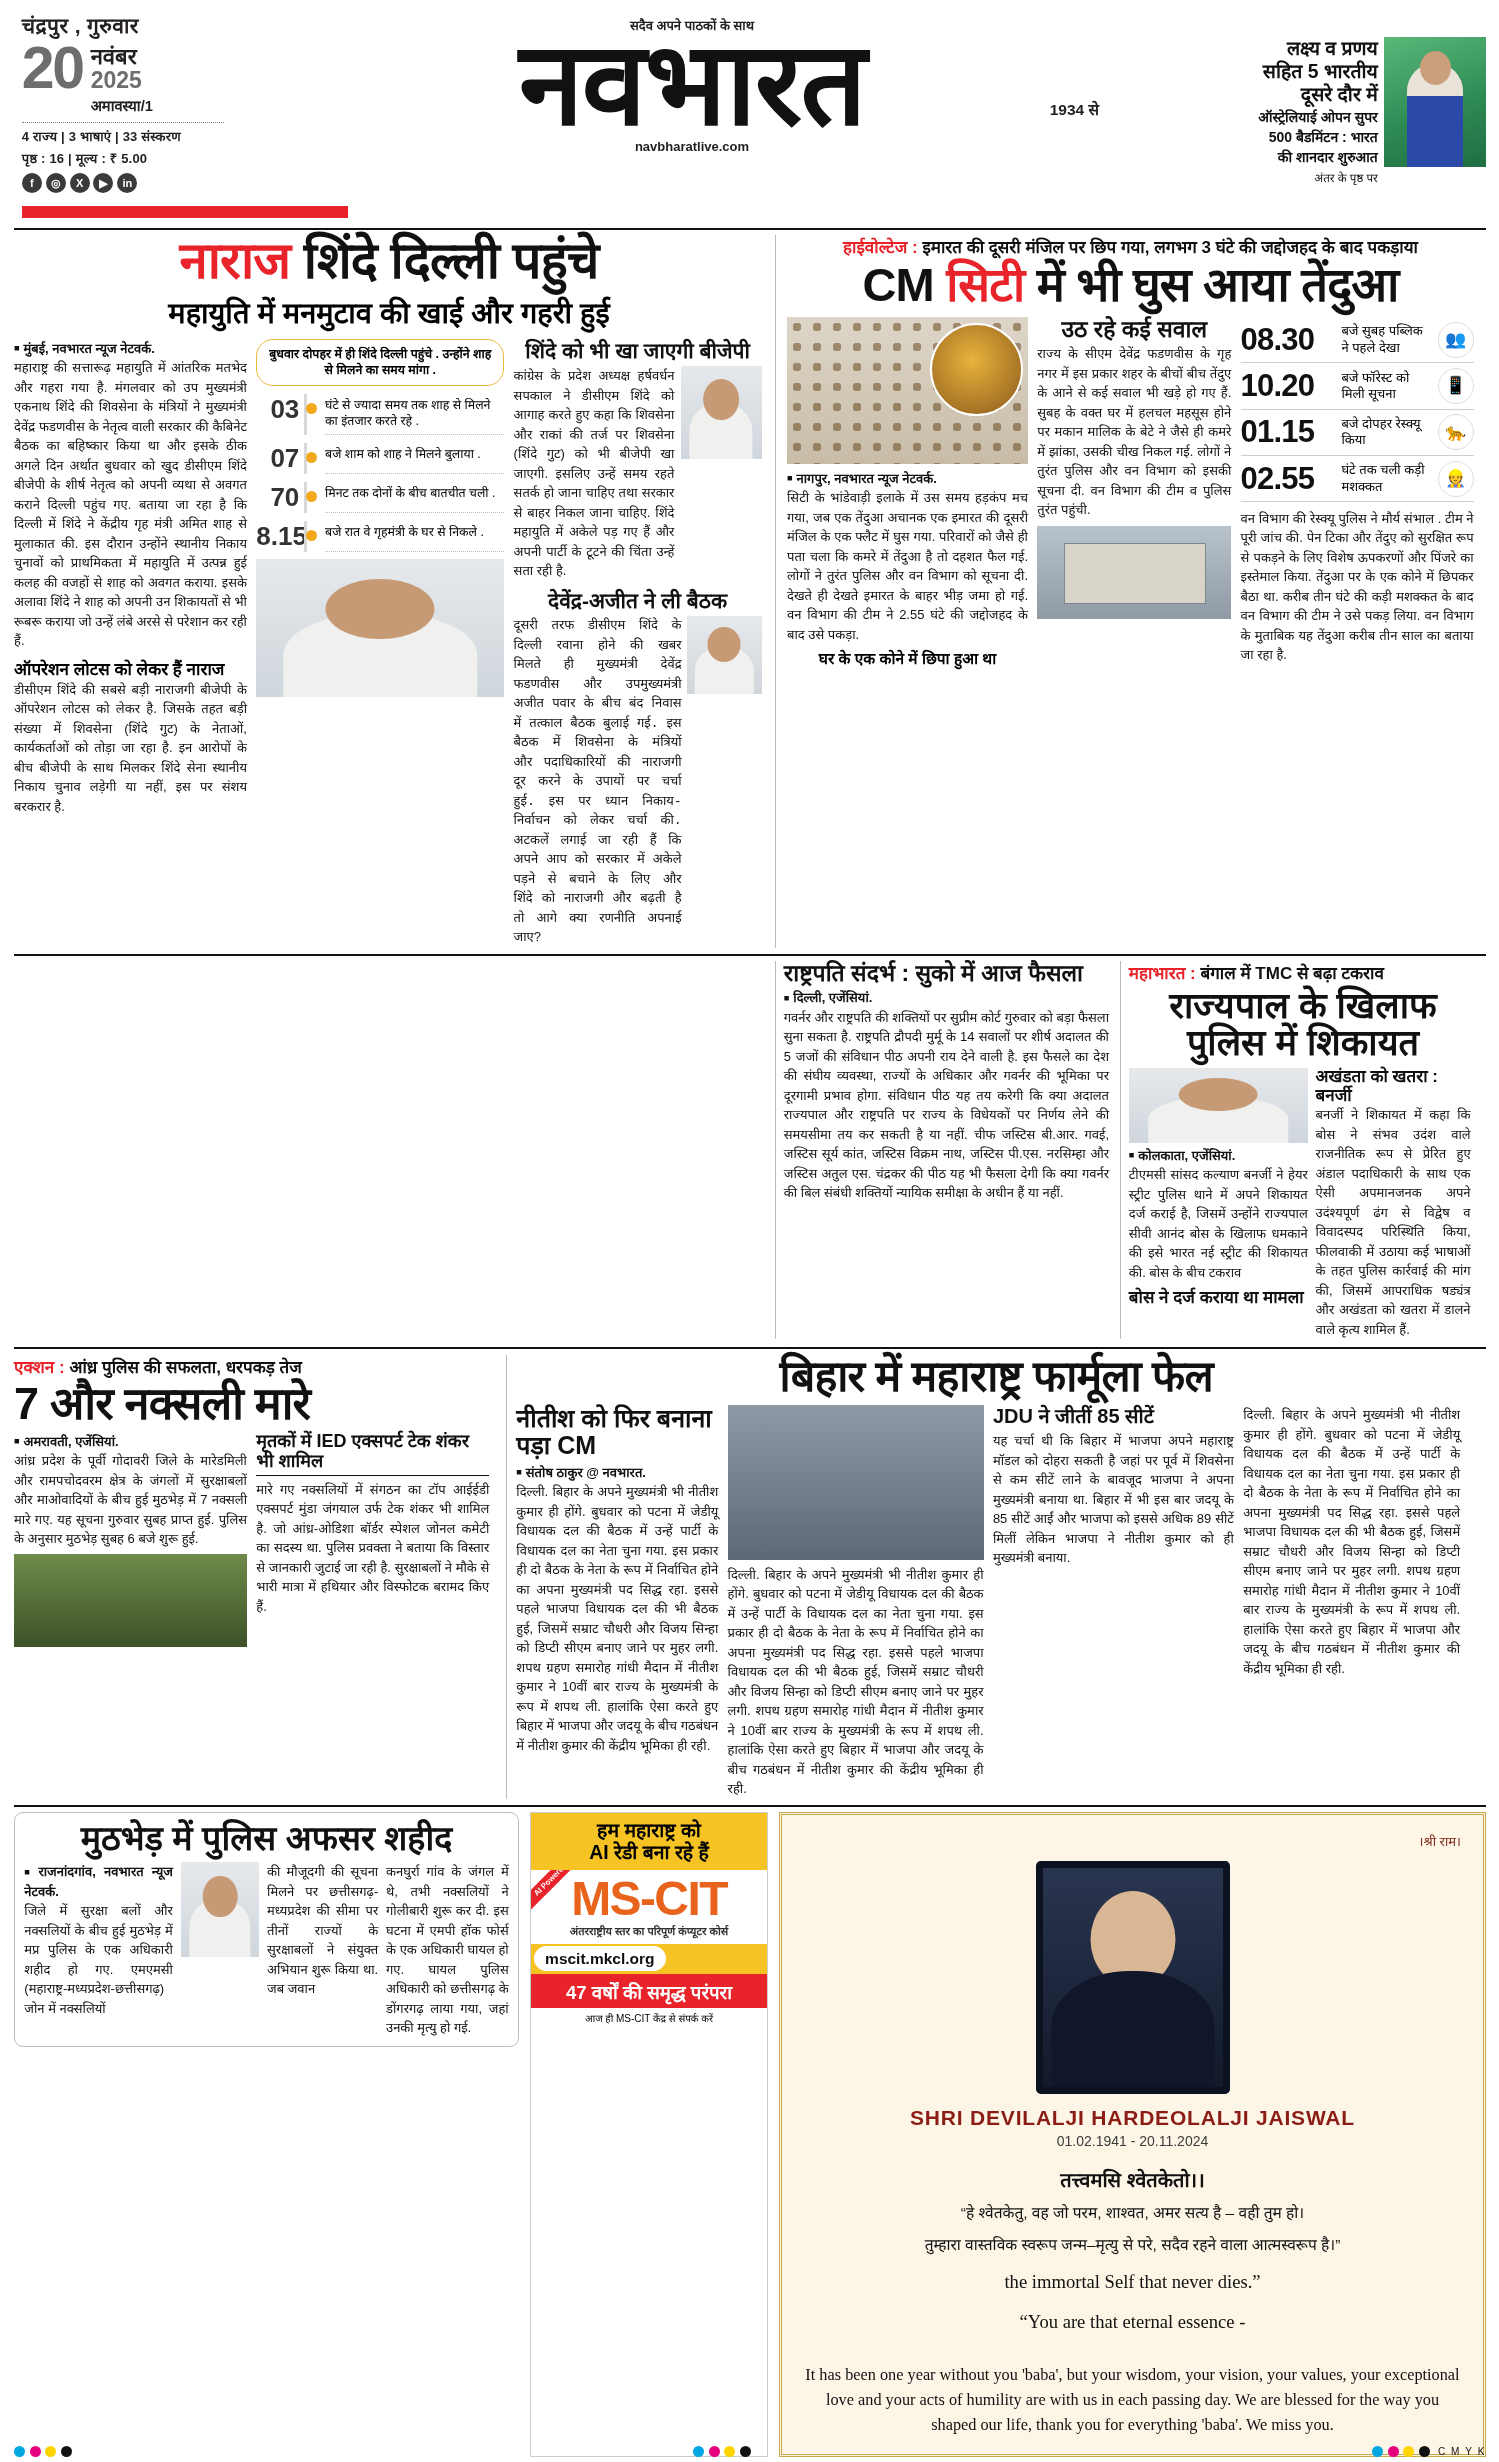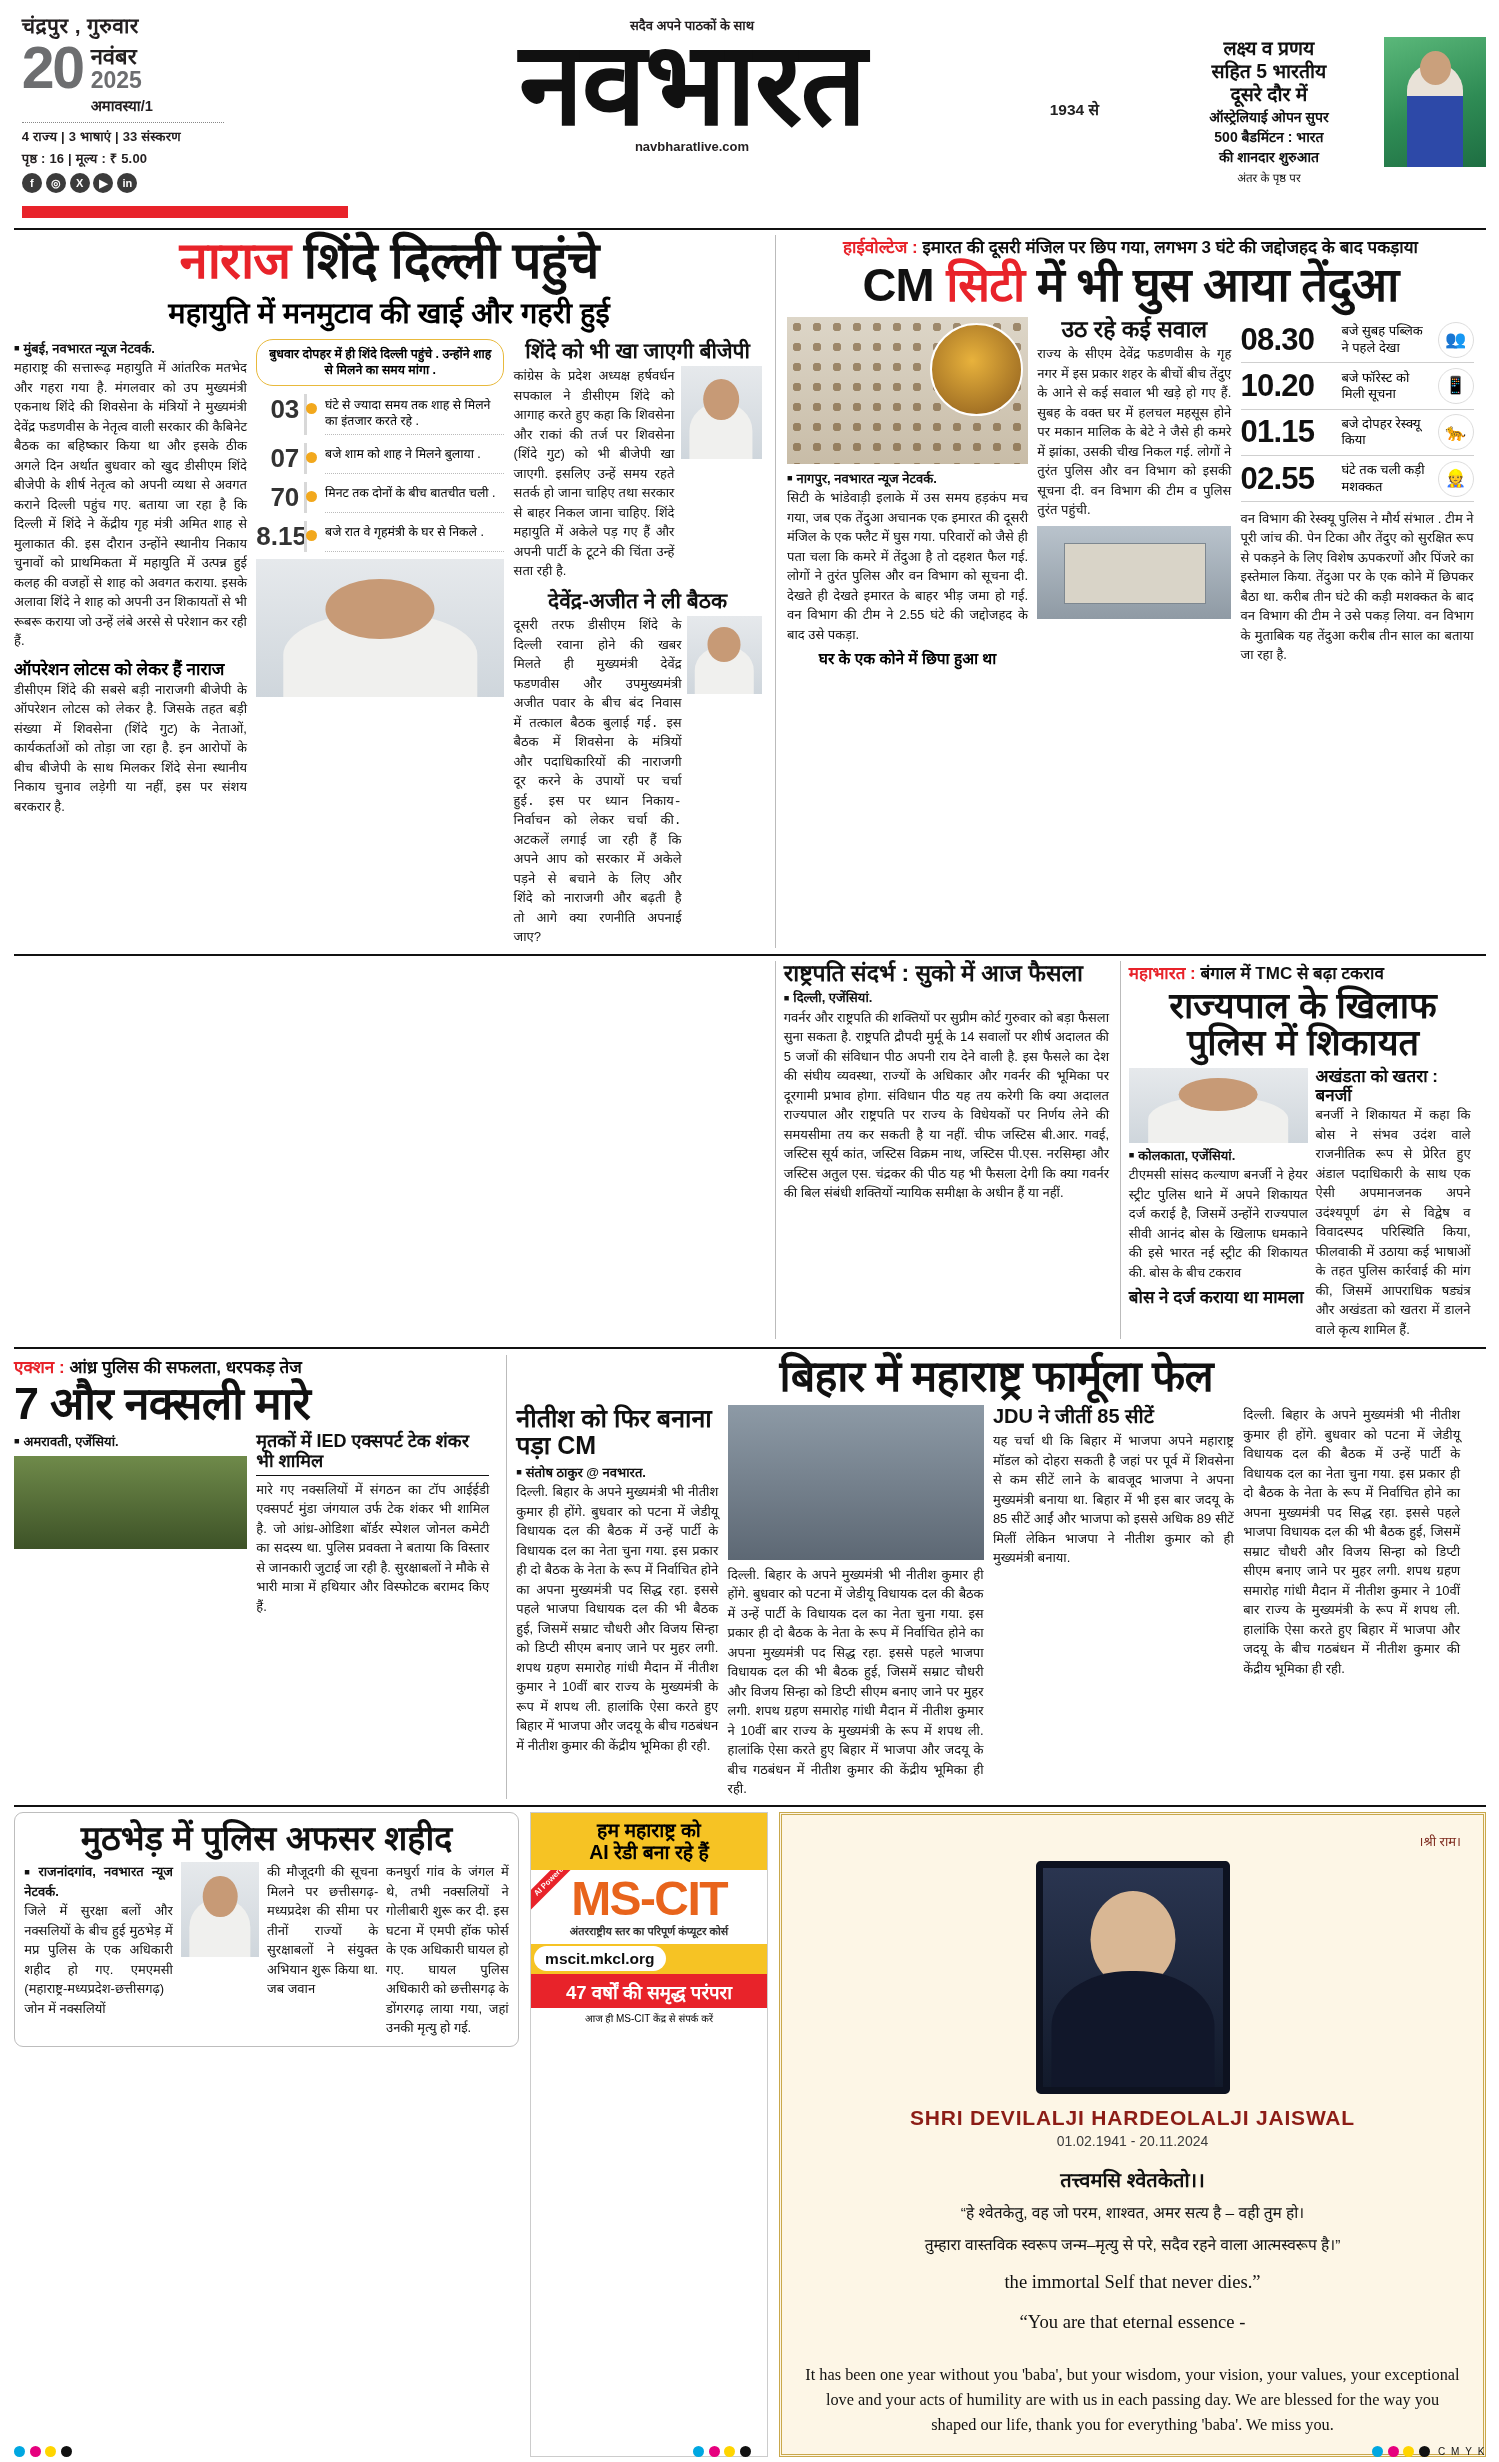--- a/index.html
+++ b/index.html
@@ -27,21 +27,21 @@
   .mh-social { display:flex; gap:3.9px; margin-top:6.2px; }
   .soc { width:20px;height:20px;border-radius:50%;background:#3b3b3b;color:#fff;display:flex;align-items:center;justify-content:center;font-size:11px;font-weight:bold;}
 
   .mh-center { flex:1; text-align:center; position:relative; }
   .mh-tagline { font-size:13px; font-weight:bold; color:#231f20; margin-top:4.7px;}
   .mh-title { font-size:116px; font-weight:bold; color:#111; line-height:.96; letter-spacing:-1.6px; margin-top:-4.7px; font-family:"Liberation Sans", sans-serif;}
   .mh-since { position:absolute; right:61px; bottom:34px; font-size:15.5px; font-weight:bold; color:#222;}
   .mh-url { font-size:13px; color:#231f20; font-weight:bold; margin-top:-1.6px;}
 
   .mh-right { width:326px; display:flex; gap:6.2px; align-items:flex-start; padding-top:26px;}
-  .mh-rt-text { flex:1; text-align:center; }
+  .mh-rt-text { flex:1; text-align:right; }
   .mh-rt-big { font-size:19.4px; font-weight:bold; color:#111; line-height:1.18;}
   .mh-rt-sm { font-size:14px; font-weight:bold; color:#111; line-height:1.2; margin-top:3.1px;}
   .mh-rt-ticker { font-size:11.6px; color:#111; margin-top:4.7px;}
   .mh-photo { width:102px;height:130px; background:linear-gradient(160deg,#5bb87a,#2f8c55 55%,#1e6e42); position:relative; overflow:hidden;}
   .mh-photo:after{content:"";position:absolute;left:23px;top:26px;width:56px;height:104px;border-radius:29.5px 29.5px 0 0;background:linear-gradient(180deg,#e9e2d8 0 32%,#2d49a8 32% 100%);}
   .mh-photo:before{content:"";position:absolute;left:36px;top:14px;width:31px;height:34px;border-radius:50%;background:#caa07c;z-index:2;}
 
   .red-rule { height:12.4px; background:#e8232a; width:373px; margin-left:7.8px; margin-top:-4.7px;}
 
   .rule-black { border-top:2.3px solid #111; margin:4.7px 0; }
@@ -361,20 +361,21 @@
       <div class="kicker">
         <span class="red">एक्शन :</span>
         <span>आंध्र पुलिस की सफलता, धरपकड़ तेज</span>
       </div>
       <div class="hl-xl" style="font-size:45px;">7 और नक्सली मारे</div>
       <div style="display:flex;gap:9.3px;margin-top:4.7px;">
         <div style="width:233px;">
           <p class="body-txt">
             <b class="dateline">अमरावती, एजेंसियां.</b>
           </p>
+          <p class="body-txt">आंध्र प्रदेश के पूर्वी गोदावरी जिले के मारेडमिली और रामपचोदवरम क्षेत्र के जंगलों में सुरक्षाबलों और माओवादियों के बीच हुई मुठभेड़ में 7 नक्सली मारे गए. यह सूचना गुरुवार सुबह प्राप्त हुई. पुलिस के अनुसार मुठभेड़ सुबह 6 बजे शुरू हुई.</p>
           <div class="photo" style="height:93px;margin-top:4.7px;background:linear-gradient(180deg,#6f8a4a,#3d5227);"></div>
         </div>
         <div style="width:233px;">
           <div class="hl-s" style="font-size:18px;border-bottom:1.6px solid #111;padding-bottom:3.1px;">मृतकों में IED एक्सपर्ट टेक शंकर भी शामिल</div>
           <p class="body-txt" style="margin-top:3.9px;">मारे गए नक्सलियों में संगठन का टॉप आईईडी एक्सपर्ट मुंडा जंगयाल उर्फ टेक शंकर भी शामिल है. जो आंध्र-ओडिशा बॉर्डर स्पेशल जोनल कमेटी का सदस्य था. पुलिस प्रवक्ता ने बताया कि विस्तार से जानकारी जुटाई जा रही है. सुरक्षाबलों ने मौके से भारी मात्रा में हथियार और विस्फोटक बरामद किए हैं.</p>
         </div>
       </div>
     </div>
 
     <div style="width:970px;" class="vrule">

